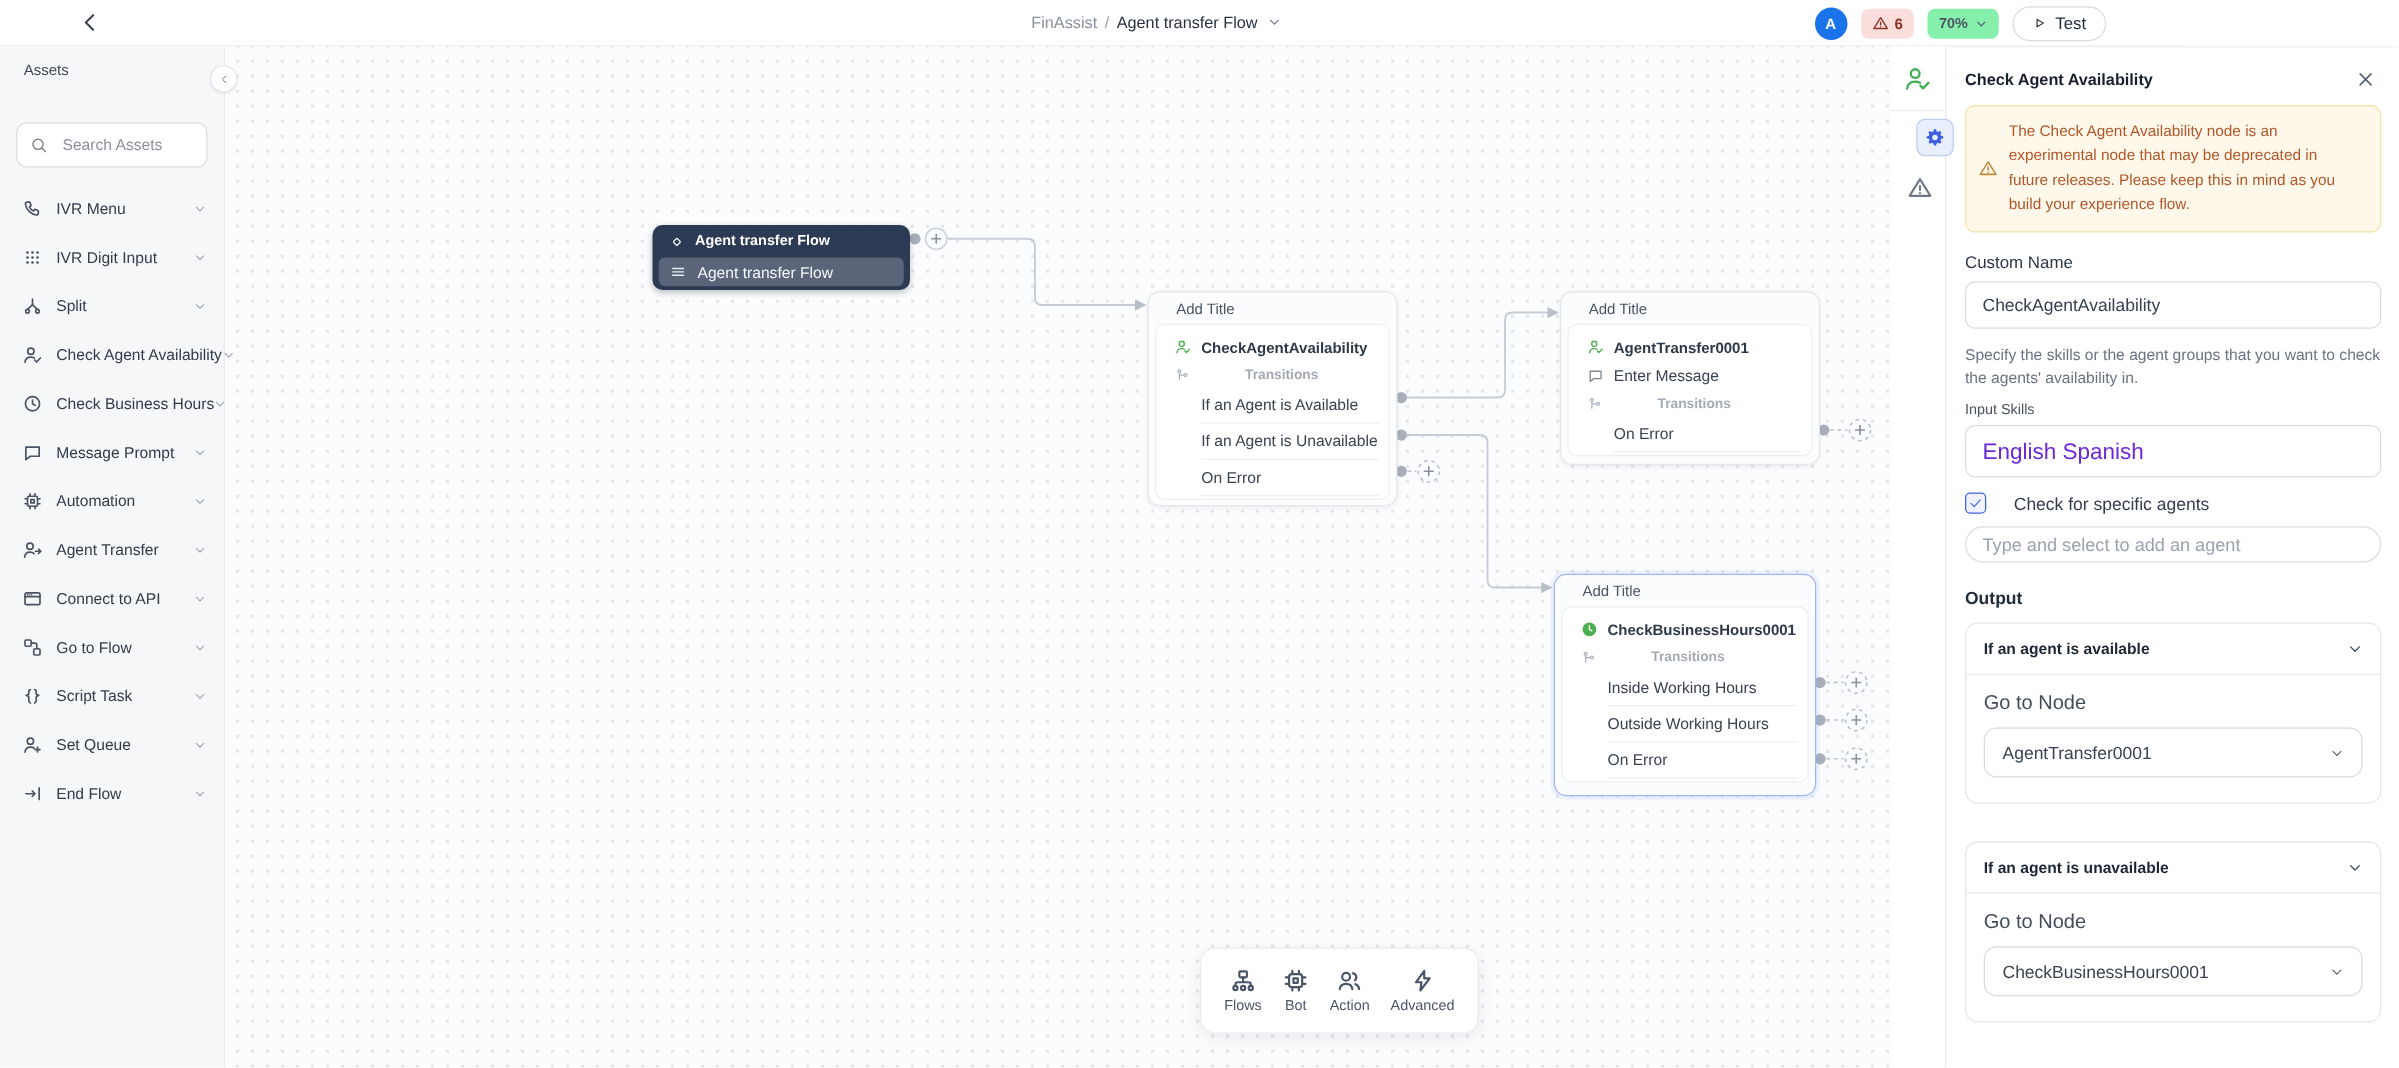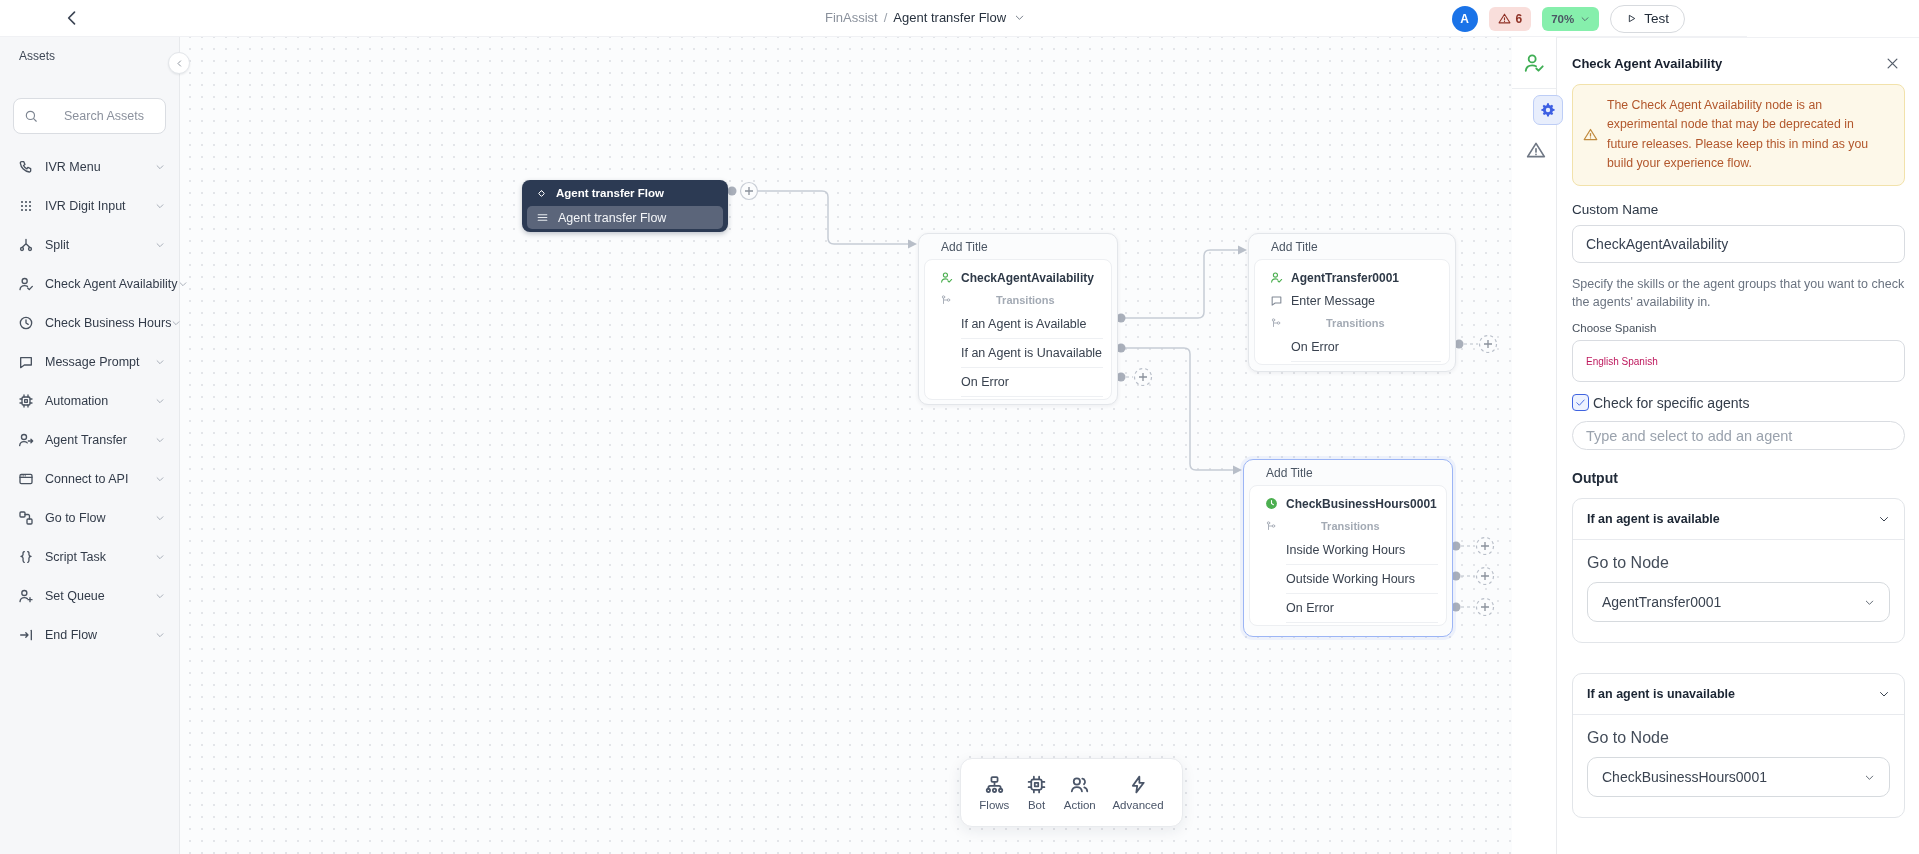--- a/index.html
+++ b/index.html
@@ -34,21 +34,21 @@
   
   .sidebar { position:absolute; left:0; top:37px; width:180px; height:817px; background:#f6f7f9;
     border-right:1px solid #e7e9ec; z-index:10; }
   .sidebar-title { height:38px; display:flex; align-items:center; padding-left:19px;
     font-size:12px; color:#3f4856; font-weight:500; }
   .collapse-btn { position:absolute; left:168px; top:15px; width:22px; height:22px; border-radius:50%;
     background:#fff; border:1px solid #e3e6ea; color:#6b7480; display:flex; align-items:center;
     justify-content:center; cursor:pointer; z-index:12; box-shadow:0 1px 2px rgba(25,35,55,.08); }
   .collapse-btn .icon { width:9px; height:9px; }
   .search-box { margin:23px 13px 13px 13px; height:36px; background:#fff; border:1px solid #dadde2;
-    border-radius:8px; display:flex; align-items:center; padding:0 10px; gap:26px; }
+    border-radius:8px; display:flex; align-items:center; padding:0 10px; gap:12px; }
   .search-box .icon { width:14px; height:14px; color:#7d8591; }
   .search-box input { border:none; outline:none; width:100%; font-size:12.5px; color:#333;
     font-family:inherit; background:transparent; }
   .search-box input::placeholder { color:#8b919d; }
   .asset-list { }
   .asset-item { height:39px; display:flex; align-items:center; padding:0 14px 0 18px; cursor:pointer; }
   .asset-item .a-icon { width:16px; height:16px; color:#4a5360; margin-right:11px; }
   .asset-item .a-label { font-size:12.5px; color:#323b49; white-space:nowrap; }
   .asset-item .a-chevron { width:10px; height:10px; color:#9aa1ad; margin-left:auto; }
 
@@ -117,22 +117,22 @@
     padding:11px 12px 11px 10px; display:flex; align-items:center; gap:9px; }
   .warning-box .icon { width:15px; height:15px; color:#c08a3e; }
   .warning-text { font-size:12.3px; line-height:1.58; color:#b2572c; width:272px; }
   .field-label { margin-top:16px; font-size:13.5px; color:#2b3645; }
   .text-input { margin-top:8px; width:100%; height:38px; border:1px solid #d9dce1; border-radius:8px;
     padding:0 13px; font-size:14px; color:#374151; font-family:inherit; outline:none; background:#fff; }
   .text-input::placeholder { color:#9aa2ad; font-size:14.5px; }
   .help-text { margin-top:12px; font-size:12.5px; line-height:1.5; color:#6a7380; }
   .small-label { margin-top:10px; font-size:11.5px; color:#49525e; }
   .skills-box { margin-top:6px; width:100%; height:42px; border:1px solid #d9dce1; border-radius:8px;
-    display:flex; align-items:center; padding:0 13px; font-size:10px; color:#be185d; cursor:text; }
-  .checkbox-row { margin-top:12px; display:flex; align-items:center; gap:4px; cursor:pointer; }
+    display:flex; align-items:center; padding:0 13px; font-size:18px; color:#6d28d9; cursor:text; }
+  .checkbox-row { margin-top:12px; display:flex; align-items:center; gap:22px; cursor:pointer; }
   .checkbox { width:17px; height:17px; border:1.5px solid #4064e0; border-radius:4px; background:#eef3ff;
     display:flex; align-items:center; justify-content:center; color:#4064e0; }
   .checkbox .icon { width:11px; height:11px; }
   .checkbox-label { font-size:14px; color:#333c49; }
   .agent-input { margin-top:10px; height:29px;border-radius:17px; }
   .section-title { margin-top:20px; font-size:14px; font-weight:700; color:#222c3a; }
   .out-card { margin-top:12px; border:1px solid #e2e5e9; border-radius:10px; background:#fff; }
   .out-card + .out-card { margin-top:30px; }
   .out-hdr { height:41px; display:flex; align-items:center; justify-content:space-between;
     padding:0 14px; border-bottom:1px solid #e8eaee; cursor:pointer; }
@@ -683,21 +683,21 @@
         </svg>
       </span>
     <div class="warning-text">The Check Agent Availability node is an experimental node that may be deprecated in future releases. Please keep this in mind as you build your experience flow.</div>
   </div>
 
   <div class="field-label">Custom Name</div>
   <input class="text-input" value="CheckAgentAvailability" style="">
 
   <div class="help-text">Specify the skills or the agent groups that you want to check the agents' availability in.</div>
 
-  <div class="small-label">Choose Spanish</div>
+  <div class="small-label">Input Skills</div>
   <div class="skills-box">
     <span>English Spanish</span>
   </div>
 
   <div class="checkbox-row">
     <span class="checkbox">
       <span class="icon">
           <svg viewBox="0 0 24 24" fill="none" stroke="currentColor" stroke-width="2" stroke-linecap="round" stroke-linejoin="round">
             <path d="M4 12.5 9.5 18 20 6.5"></path>
           </svg>

